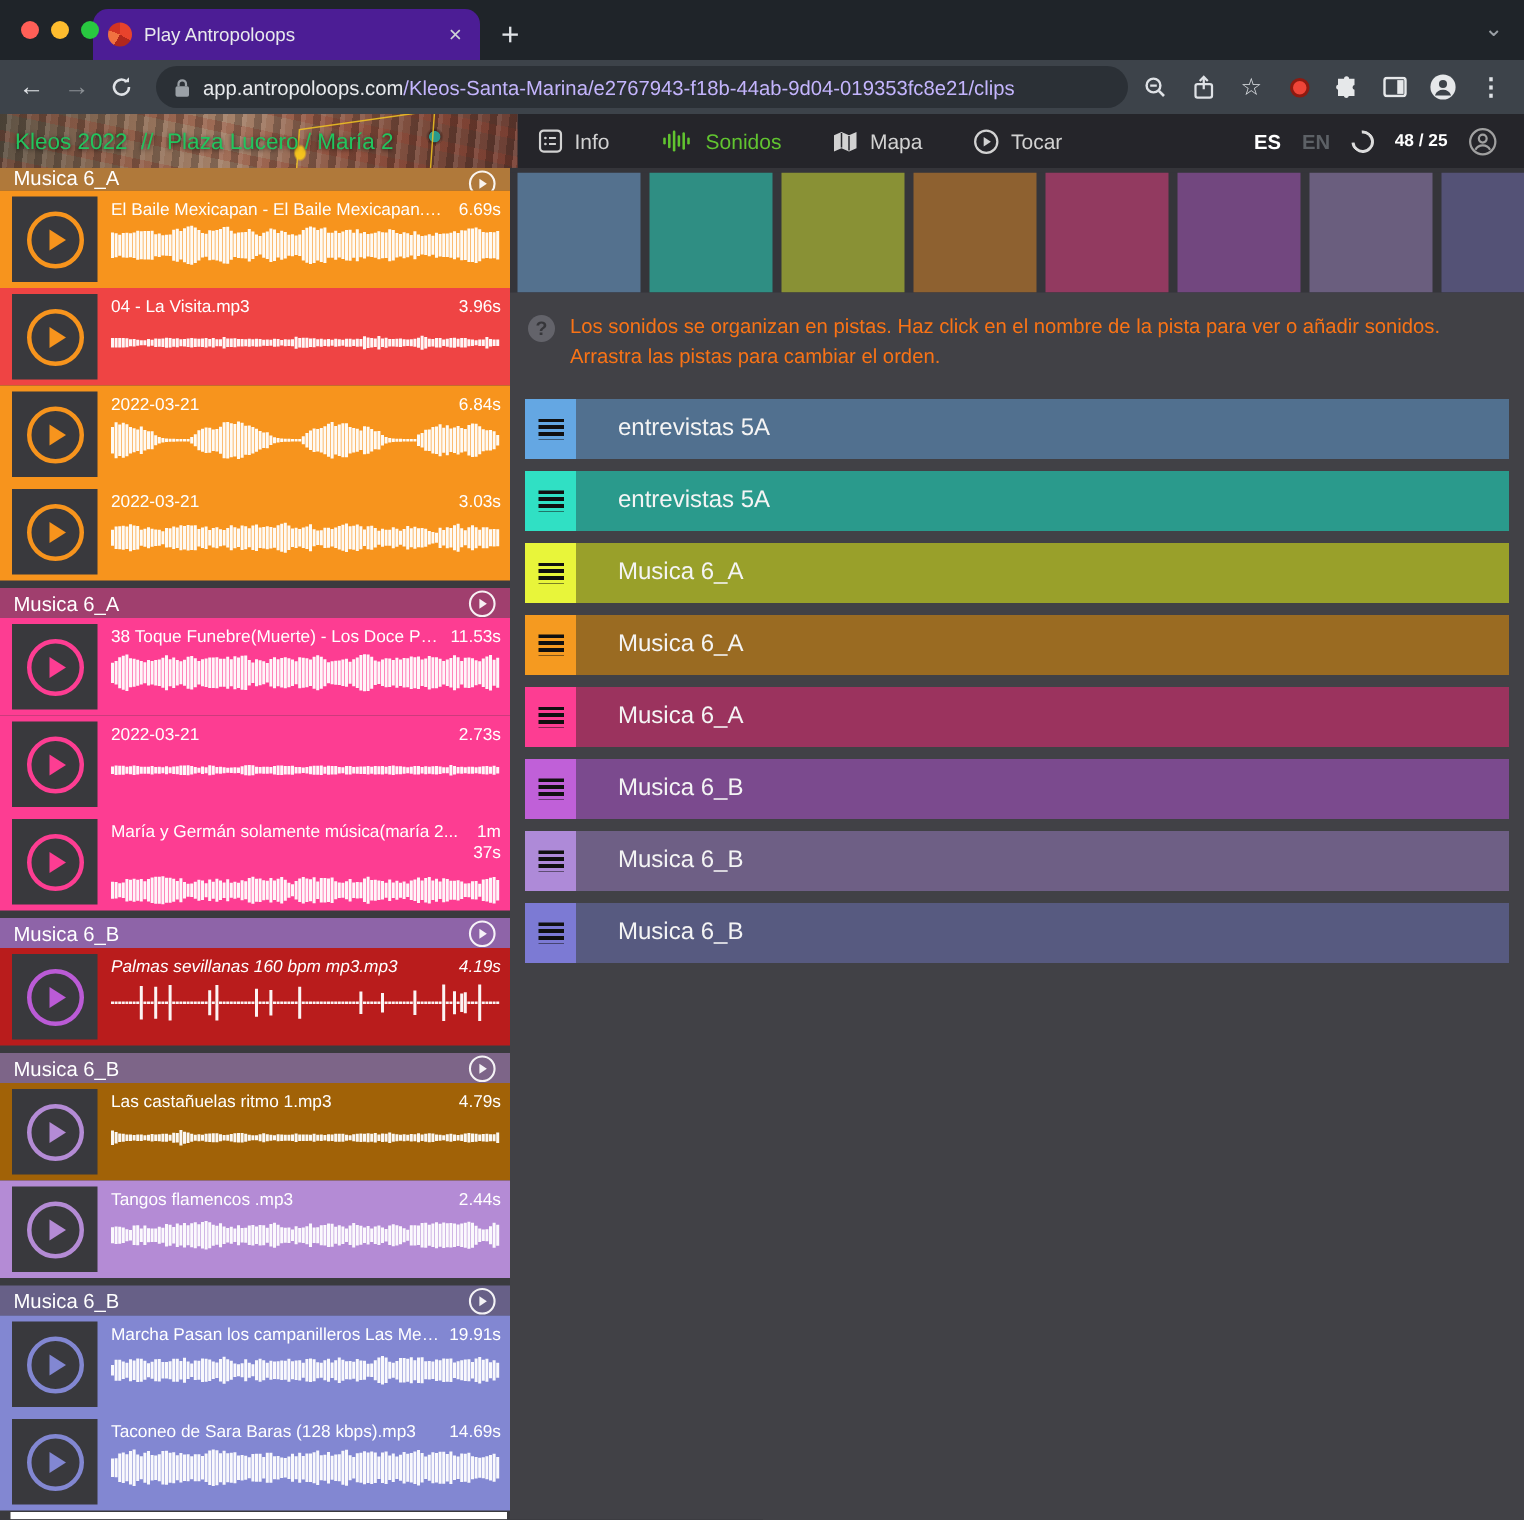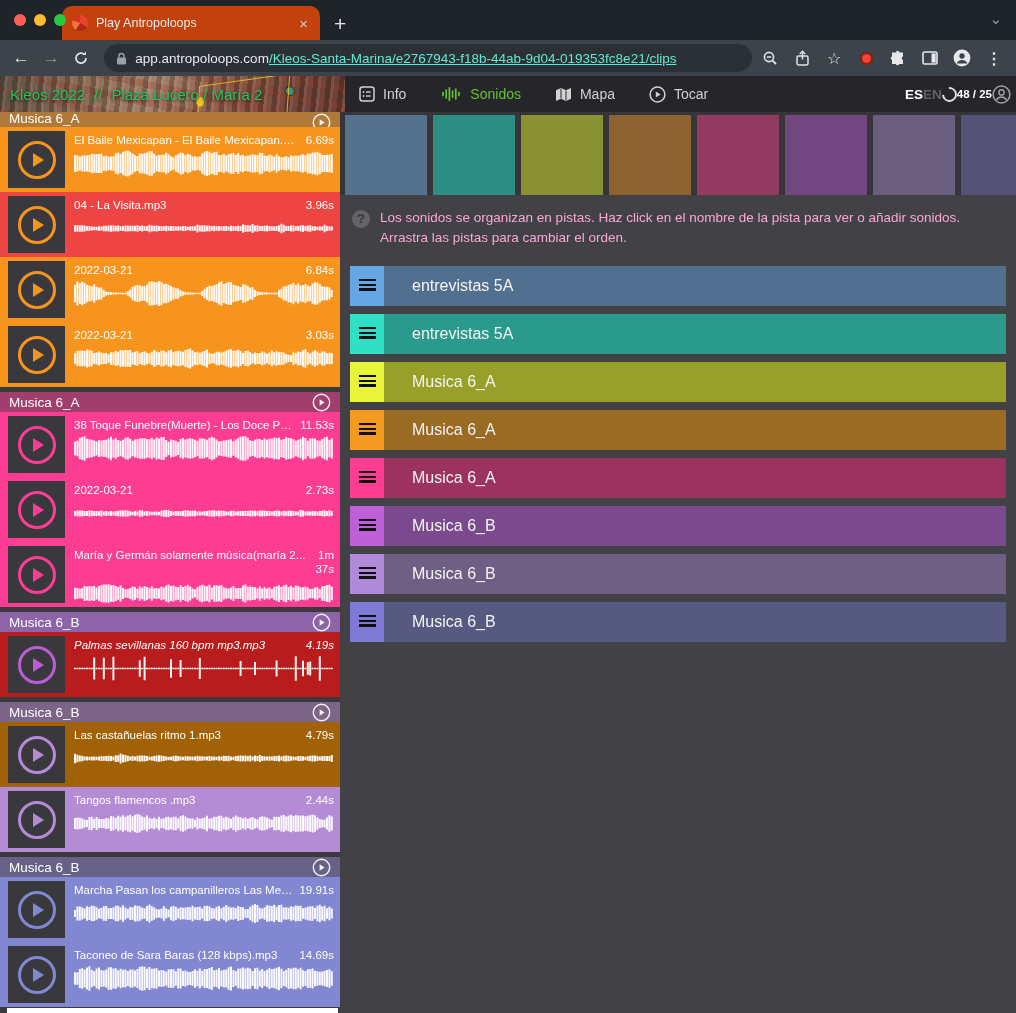--- a/index.html
+++ b/index.html
@@ -4,38 +4,38 @@
 <style>
   * { box-sizing: border-box; margin: 0; padding: 0; }
   html,body { width:1016px; height:1013px; overflow:hidden; background:#3a3a3e;
     font-family:"Liberation Sans", sans-serif; }
 
   
   .tabstrip { height:40px; background:#1f2429; display:flex; align-items:flex-end; position:relative; }
   .traffic { display:flex; gap:8px; position:absolute; left:14px; top:14px; }
   .traffic i { width:12px; height:12px; border-radius:50%; display:block; }
   .t-red{background:#ff5f57}.t-yellow{background:#febc2e}.t-green{background:#28c840}
-  .tab { margin-left:62px; width:258px; height:34px; background:#c2410c; border-radius:10px 10px 0 0;
+  .tab { margin-left:62px; width:258px; height:34px; background:#4c1d95; border-radius:10px 10px 0 0;
     display:flex; align-items:center; padding:0 10px; gap:8px; }
   .favicon { width:16px; height:16px; border-radius:50%;
     background:conic-gradient(#e8432c 0 120deg,#b1271c 120deg 210deg,#f07140 210deg 290deg,#d23322 290deg 360deg); }
   .tab-title { color:#e8eaed; font-size:12.5px; flex:1; white-space:nowrap; overflow:hidden; }
   .tab-close { color:#cdd1d5; font-size:15px; cursor:default; padding:0 2px; }
   .newtab { color:#dfe2e6; font-size:21px; font-weight:300; margin-left:14px; padding-bottom:4px; }
   .strip-chevron { position:absolute; right:14px; top:10px; color:#9aa0a6; font-size:15px; }
 
   .toolbar { height:36px; background:#3d434a; display:flex; align-items:center; padding:0 8px; gap:4px; }
   .nav-glyph { color:#dfe2e6; font-size:17px; width:28px; text-align:center; }
   .nav-glyph.dim { color:#8b9095; }
   .reload svg { display:block; margin:0 auto; }
   .omnibox { flex:0 0 648px; height:28px; margin-left:6px; background:#2b3036; border-radius:14px;
     display:flex; align-items:center; padding:0 12px; gap:8px; overflow:hidden; }
   .url { font-size:13.5px; white-space:nowrap; }
   .url-host { color:#e8eaed; }
-  .url-rest { color:#5eead4;text-decoration:underline; }
+  .url-rest { color:#c4b5fd; }
   .tbicon { width:30px; display:flex; justify-content:center; align-items:center; height:30px; }
   .star { color:#dfe2e6; font-size:16px; }
   .record { width:13px; height:13px; border-radius:50%; background:#ef4538; border:2px solid #8e1a10; }
   .dots { color:#dfe2e6; font-size:16px; font-weight:bold; letter-spacing:0; }
 
   
   .app-header { height:36px; background:#25252a; position:relative; display:flex; align-items:center; }
   .header-img { position:absolute; left:0; top:0; width:345px; height:36px; overflow:hidden;
     background:
       radial-gradient(10px 10px at 84% 42%, #2a9a8c 0 3.5px, rgba(0,0,0,.35) 4px, transparent 6px),
@@ -43,21 +43,21 @@
       repeating-linear-gradient(96deg, rgba(0,0,0,.22) 0 5px, rgba(255,255,255,.08) 5px 8px, transparent 8px 13px),
       repeating-linear-gradient(12deg, rgba(150,62,44,.30) 0 7px, transparent 7px 18px),
       linear-gradient(100deg,#5d5244,#8f6d56 25%,#a5826a 45%,#8f5c49 65%,#744638 85%,#6b3f35); }
   .header-img::after { content:""; position:absolute; left:57%; top:4px; width:90px; height:46px;
     border:1.5px solid rgba(242,197,33,.85); transform:rotate(-8deg) skewX(-12deg); }
   .breadcrumb { position:relative; z-index:2; color:#22c55e; font-size:15px; padding-left:10px;
     text-shadow:0 1px 3px rgba(0,0,0,.75); display:flex; gap:9px; white-space:nowrap; width:345px; }
   .app-nav { display:flex; align-items:center; gap:34px; margin-left:14px; }
   .nav-item { display:flex; align-items:center; gap:8px; color:#d2d2d2; font-size:14px; }
   .nav-item.active { color:#61c430; }
-  .right-cluster { margin-left:auto; display:flex; align-items:center; padding-right:5px; }
+  .right-cluster { margin-left:auto; display:flex; align-items:center; gap:14px; padding-right:18px; }
   .lang-es { color:#fff; font-size:13.5px; font-weight:bold; }
   .lang-en { color:#5d6166; font-size:13.5px; font-weight:bold; }
   .spinner { width:15px; height:15px; border-radius:50%; border:2.5px solid #dcdcdc;
     border-left-color:transparent; transform:rotate(40deg); }
   .counter { color:#fff; font-size:11.5px; font-weight:bold; white-space:nowrap; }
 
   
   .content { display:flex; height:901px; }
   .sidebar { width:340px; flex:0 0 340px; background:#3a3a3e; position:relative; overflow:hidden; }
   .main { flex:1; background:#414146; overflow:hidden; }
@@ -83,21 +83,21 @@
   .wave { width:100%; height:27px; display:block; margin-top:3px; }
   .bottom-strip { position:absolute; bottom:0; left:7px; right:2px; height:5px; background:#fff; }
 
   
   .swatch-row { height:83px; background:#35353a; display:flex; gap:6px; padding-left:5px;
     border-top:3px solid #35353a; overflow:hidden; }
   .swatch { width:82px; height:80px; flex:0 0 82px; }
   .help { display:flex; gap:10px; margin:13px 12px 0 12px; align-items:flex-start; }
   .help-icon { width:18px; height:18px; border-radius:50%; background:#63636a; color:#36363a;
     font-size:13px; font-weight:bold; text-align:center; line-height:18px; flex:0 0 18px; margin-top:2px; }
-  .help-text { color:#f9a8d4; font-size:13.5px; line-height:1.5; max-width:640px; }
+  .help-text { color:#f97316; font-size:13.5px; line-height:1.5; max-width:640px; }
   .track-list { margin:17px 10px 0 10px; }
   .track-row { height:40px; display:flex; margin-bottom:8px; }
   .track-handle { width:34px; flex:0 0 34px; display:flex; align-items:center; justify-content:center; }
   .grip { width:17px; height:14px;
     background:repeating-linear-gradient(#101010 0 2.4px, transparent 2.4px 4.6px); }
   .track-body { flex:1; display:flex; align-items:center; }
   .track-label { color:#f4f4f4; font-size:16px; padding-left:28px; }
 </style>
 </head>
 <body>

